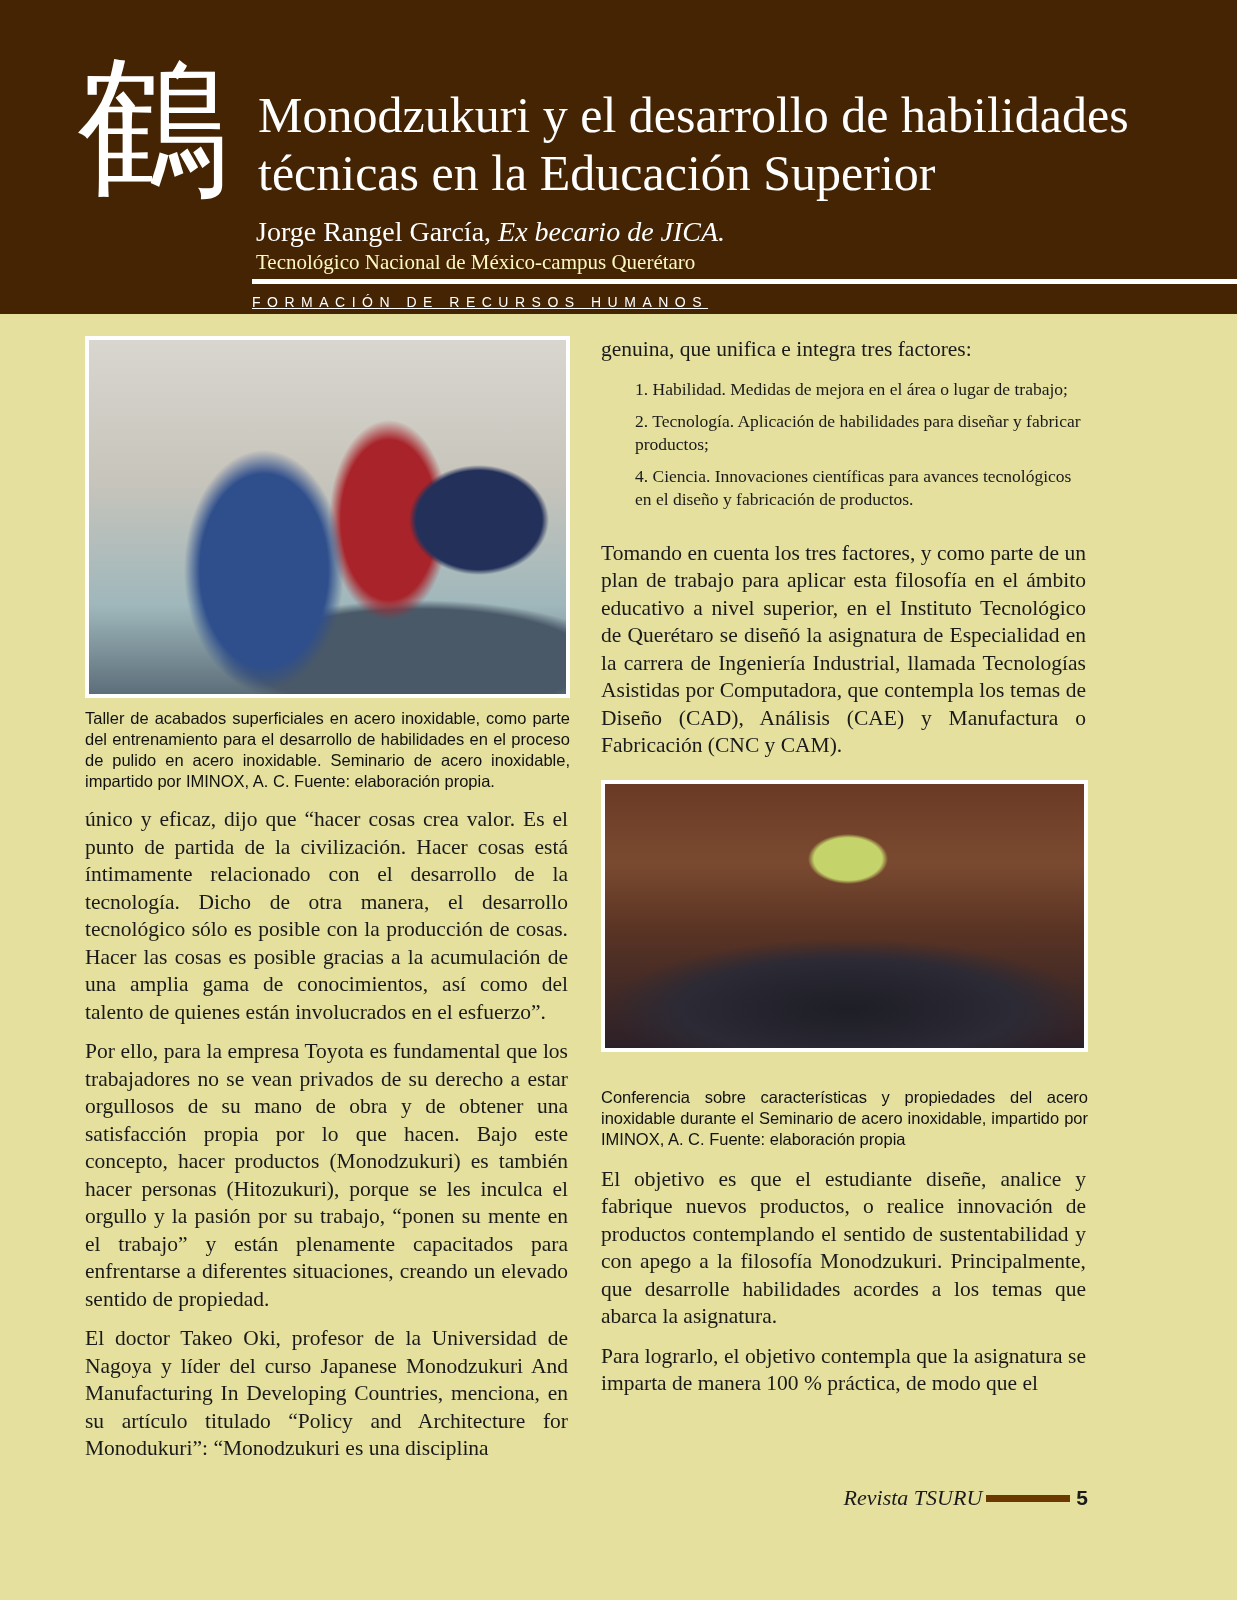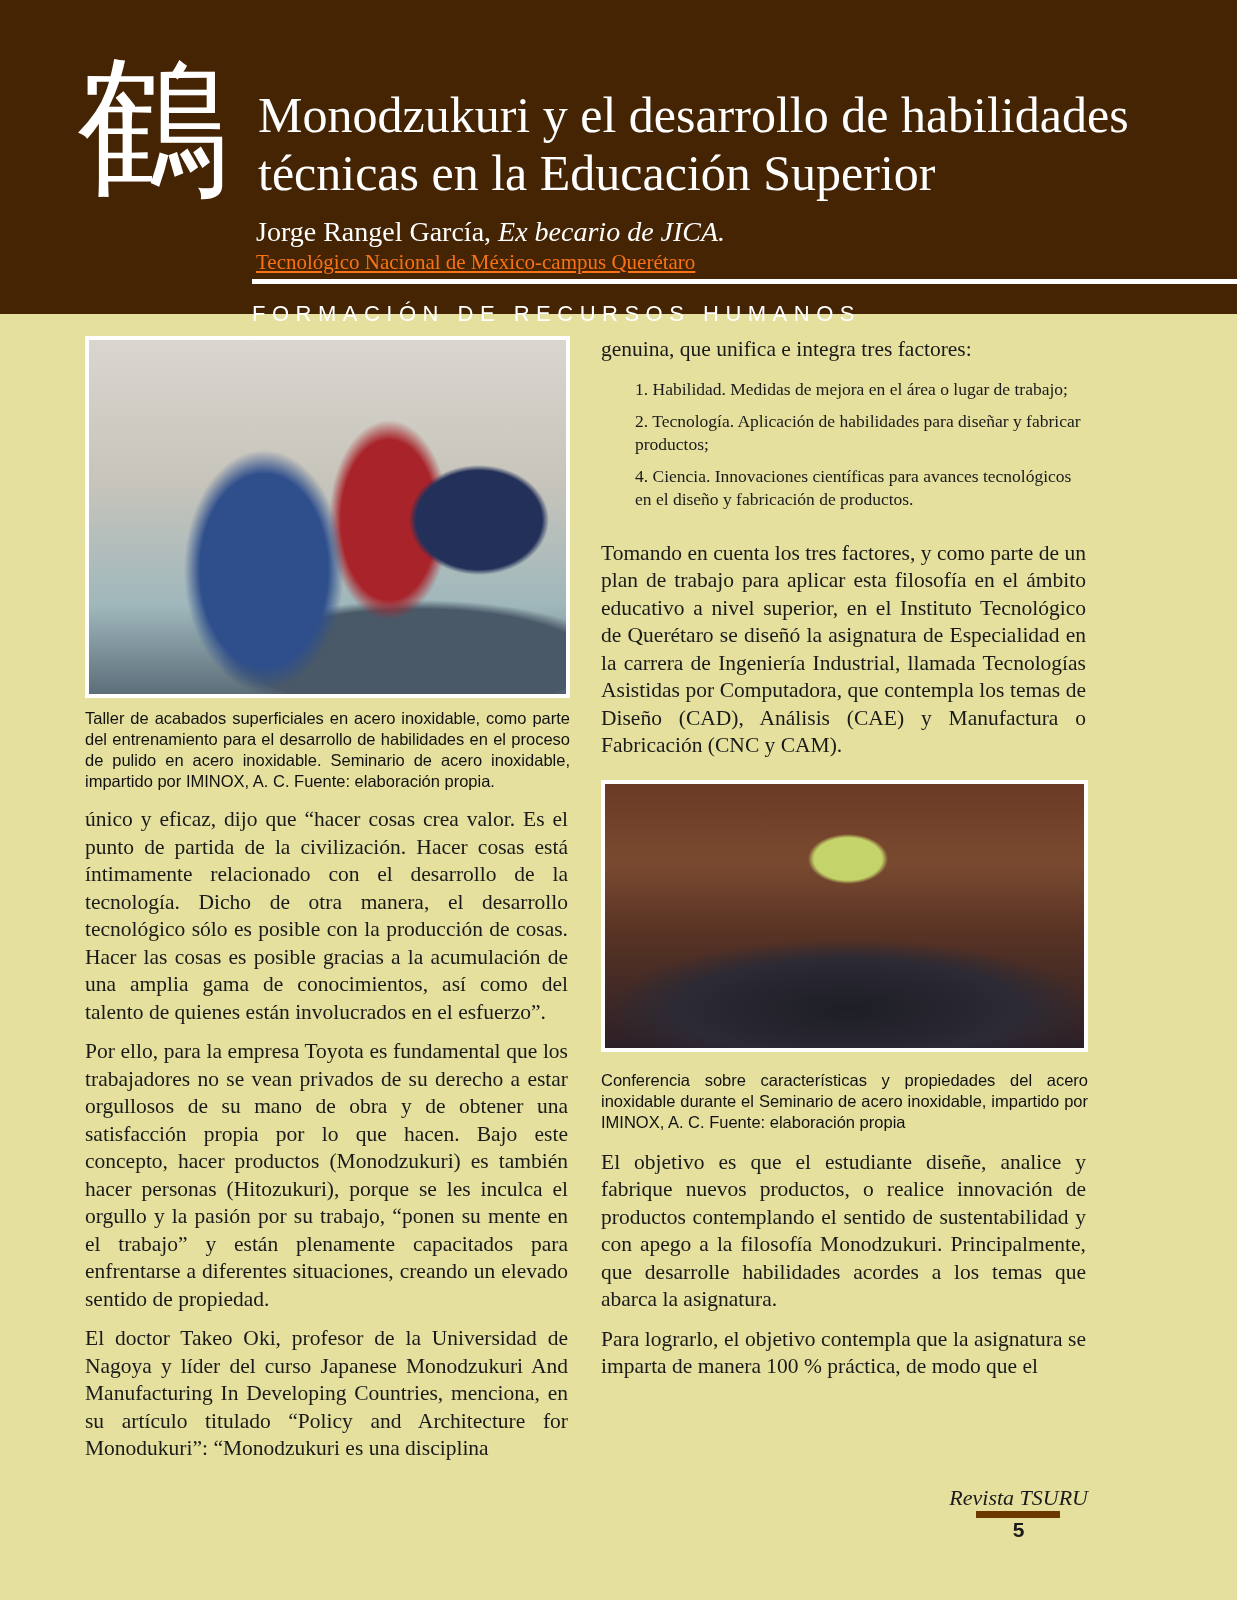--- a/index.html
+++ b/index.html
@@ -23,31 +23,31 @@
     position: absolute; left: 246px; top: 74px; width: 980px;
     color: #ffffff; font-size: 50px; line-height: 58px; font-weight: normal;
     margin: 12px;
   }
   .author {
     position: absolute; left: 256px; top: 218px; color: #ffffff;
     font-size: 28px; line-height: 28px;
   }
   .author .role { font-style: italic; }
   .affiliation {
-    position: absolute; left: 256px; top: 250px; color: #f97316;
-    font-size: 21px; line-height: 24px; text-decoration: underline;
+    position: absolute; left: 256px; top: 250px; color: #fef9c3;
+    font-size: 21px; line-height: 24px;
   }
   .header-rule {
     position: absolute; left: 252px; top: 279px; width: 985px; height: 5px;
     background: #ffffff;
   }
   .section-label {
-    position: absolute; left: 252px; top: 302px; color: #ffffff;
-    font-family: "Liberation Sans", sans-serif; font-size: 22px;
-    letter-spacing: 6.5px; line-height: 24px;
+    position: absolute; left: 252px; top: 290px; color: #ffffff;
+    font-family: "Liberation Sans", sans-serif; font-size: 14px;
+    letter-spacing: 6.5px; line-height: 24px; text-decoration: underline;
   }
   .col { position: absolute; }
   .col-left { left: 85px; top: 336px; width: 485px; }
   .col-right { left: 601px; top: 336px; width: 487px; }
   .photo {
     border: 4px solid #ffffff; box-sizing: border-box; position: relative; overflow: hidden;
   }
   .photo-workshop { width: 485px; height: 362px;
     background:
       radial-gradient(ellipse 70px 55px at 390px 180px, #23305a 0%, #23305a 90%, transparent 100%),
@@ -65,21 +65,21 @@
   .caption {
     font-family: "Liberation Sans", sans-serif; font-size: 16.5px; line-height: 21px;
     text-align: justify; margin: 10px 0 0 0; color: #111;
   }
   .body-p {
     font-size: 21.5px; line-height: 27.5px; text-align: justify; margin: 0 2px 12px 0;
   }
   .list { margin: 14px 0 0 34px; padding: 0; list-style: none; }
   .list li { font-size: 17.5px; line-height: 23px; margin-bottom: 9px; }
   .footer {
-    position: absolute; right: 149px; top: 1485px; display: flex; align-items: center; flex-direction: column;
+    position: absolute; right: 149px; top: 1485px; display: flex; align-items: center;
   }
   .footer .mag { font-style: italic; font-size: 22px; }
   .footer .bar { width: 84px; height: 7px; background: #6b3800; margin: 0 6px 0 4px; }
   .footer .page {
     font-family: "Liberation Sans", sans-serif; font-weight: bold; font-size: 21px;
   }
 </style>
 </head>
 <body>
 
@@ -111,21 +111,21 @@
   <p class="body-p">genuina, que unifica e integra tres factores:</p>
   <ul class="list">
     <li>1. Habilidad. Medidas de mejora en el área o lugar de trabajo;</li>
     <li>2. Tecnología. Aplicación de habilidades para diseñar y fabricar productos;</li>
     <li>4. Ciencia. Innovaciones científicas para avances tecnológicos en el diseño y fabricación de productos.</li>
   </ul>
   <div style="height:20px"></div>
   <p class="body-p">Tomando en cuenta los tres factores, y como parte de un plan de trabajo para aplicar esta filosofía en el ámbito educativo a nivel superior, en el Instituto Tecnológico de Querétaro se diseñó la asignatura de Especialidad en la carrera de Ingeniería Industrial, llamada Tecnologías Asistidas por Computadora, que contempla los temas de Diseño (CAD), Análisis (CAE) y Manufactura o Fabricación (CNC y CAM).</p>
   <div style="height:8px"></div>
   <div class="photo photo-conference" title="Conferencia en auditorio con proyección"></div>
-  <p class="caption" style="margin-top:18px">Conferencia sobre características y propiedades del acero inoxidable durante el Seminario de acero inoxidable, impartido por IMINOX, A. C. Fuente: elaboración propia</p>
+  <p class="caption" style="margin-top:35px">Conferencia sobre características y propiedades del acero inoxidable durante el Seminario de acero inoxidable, impartido por IMINOX, A. C. Fuente: elaboración propia</p>
   <div style="height:16px"></div>
   <p class="body-p">El objetivo es que el estudiante diseñe, analice y fabrique nuevos productos, o realice innovación de productos contemplando el sentido de sustentabilidad y con apego a la filosofía Monodzukuri. Principalmente, que desarrolle habilidades acordes a los temas que abarca la asignatura.</p>
   <p class="body-p">Para lograrlo, el objetivo contempla que la asignatura se imparta de manera 100 % práctica, de modo que el</p>
 </div>
 
 <div class="footer">
   <span class="mag">Revista TSURU</span>
   <span class="bar"></span>
   <span class="page">5</span>
 </div>

